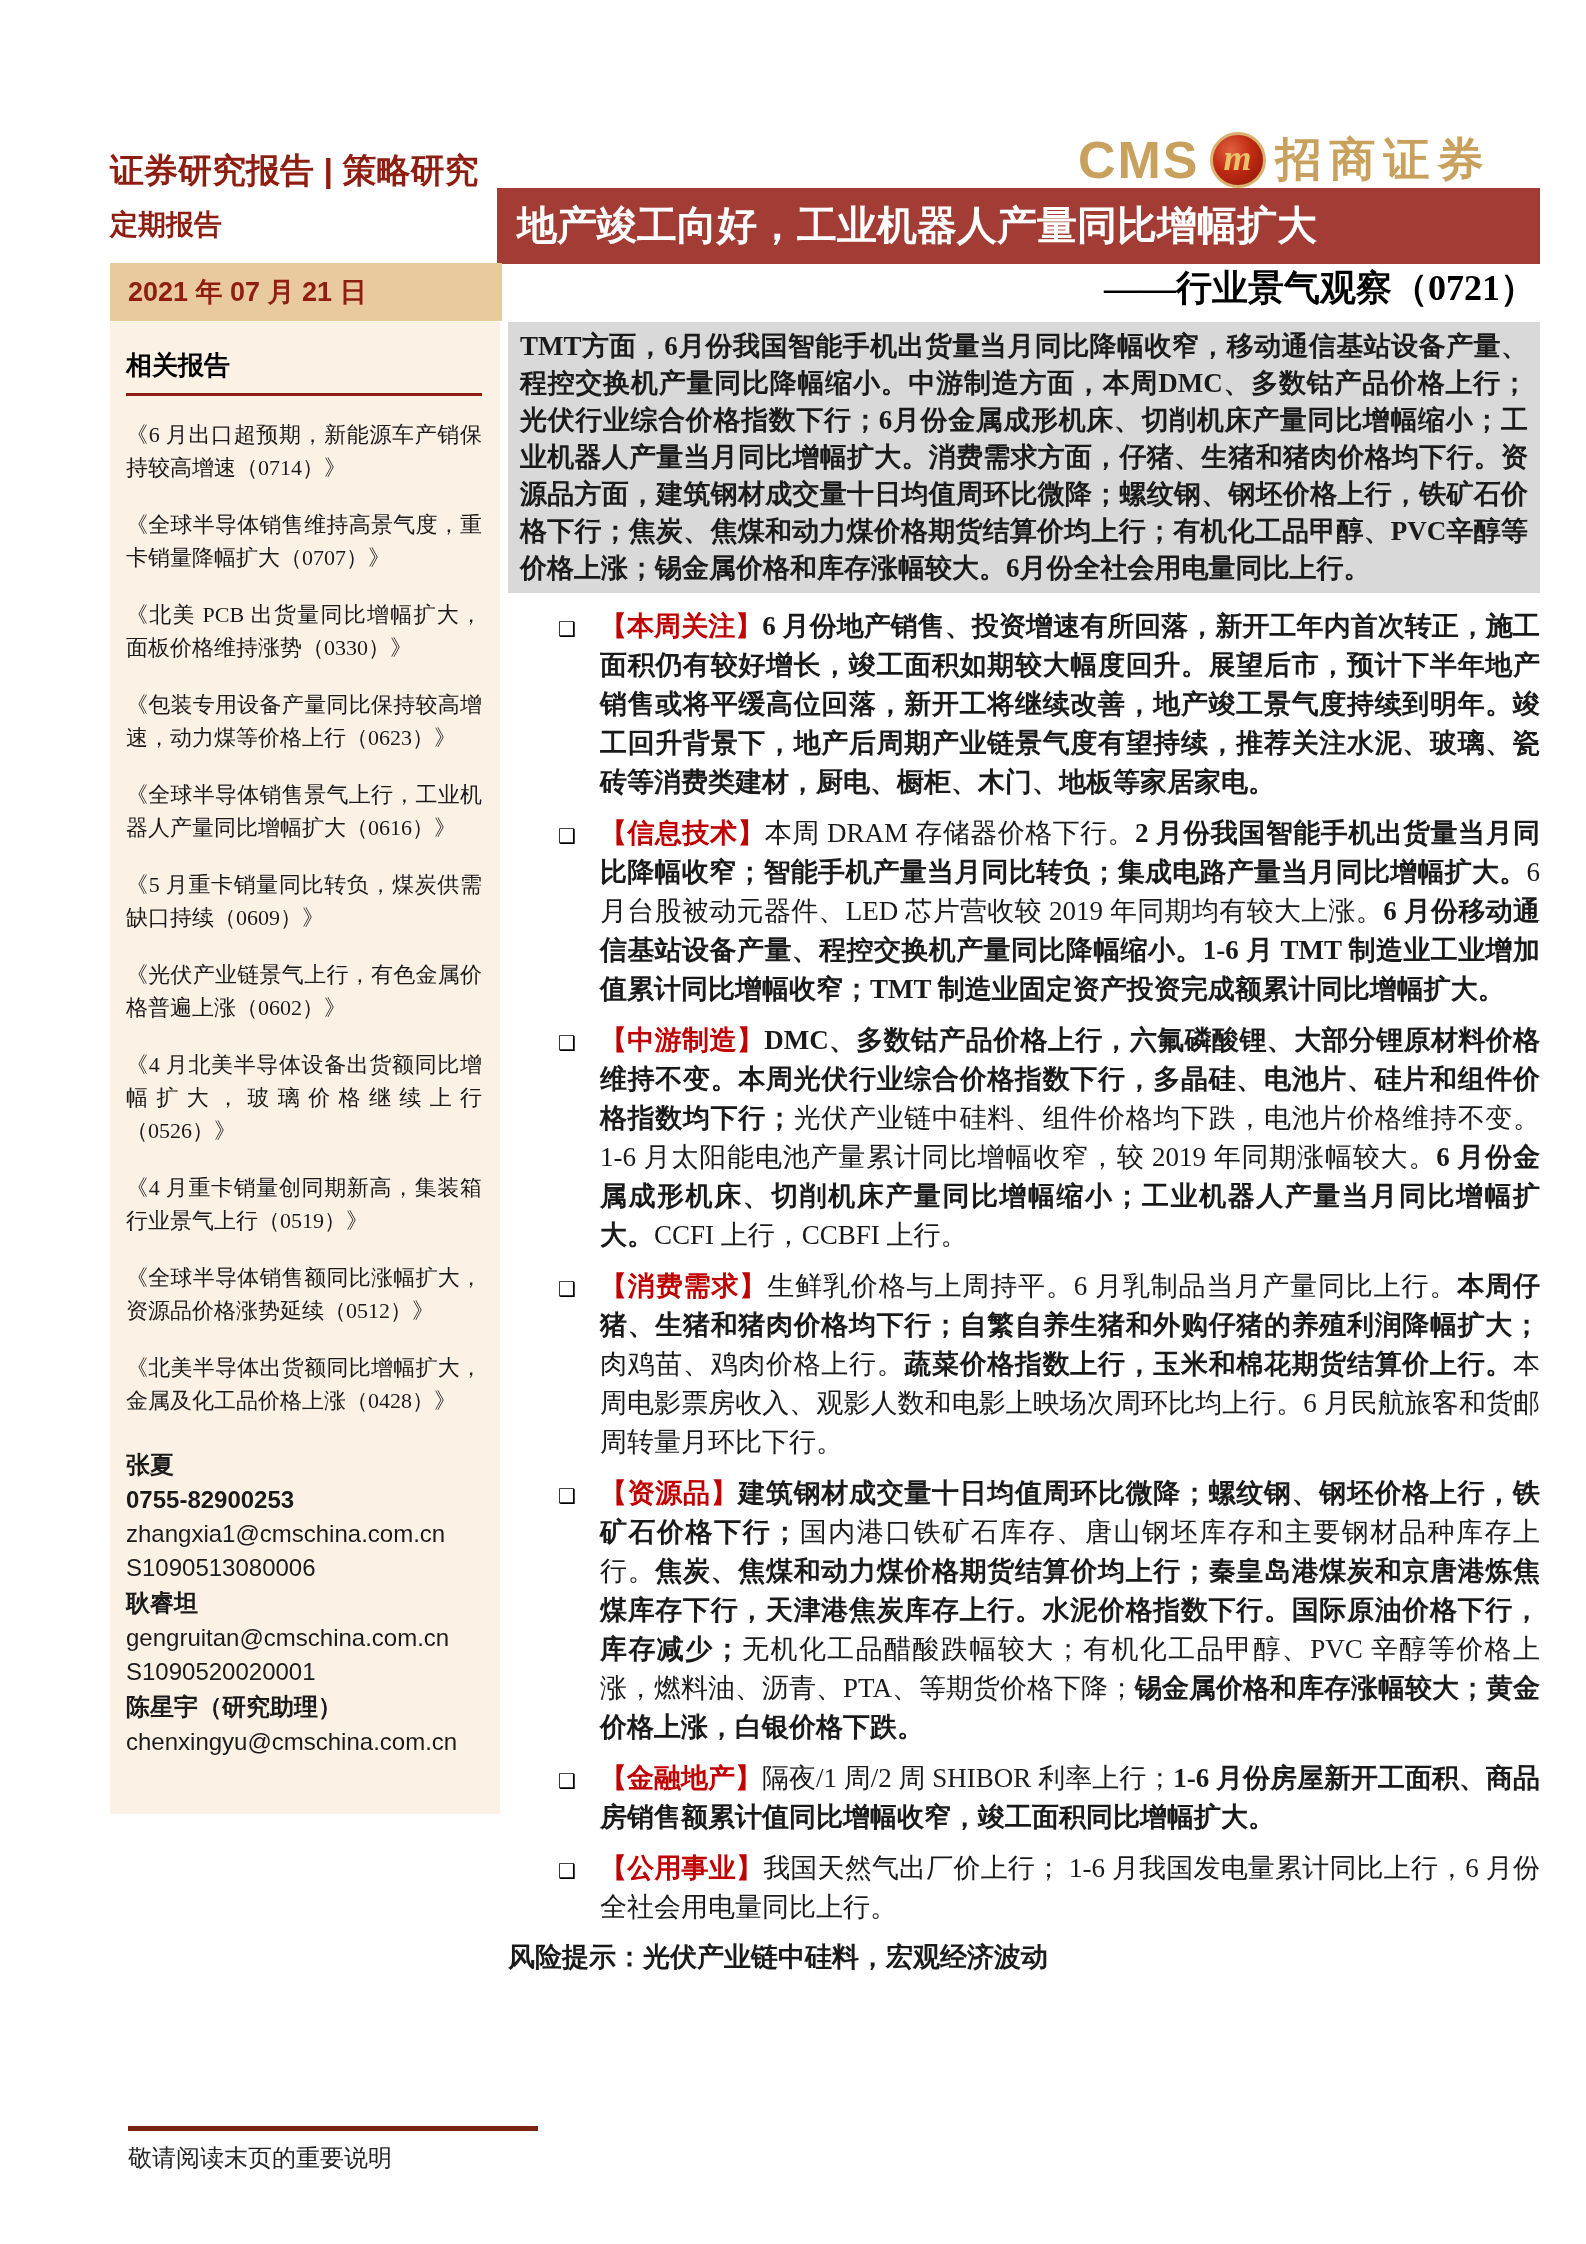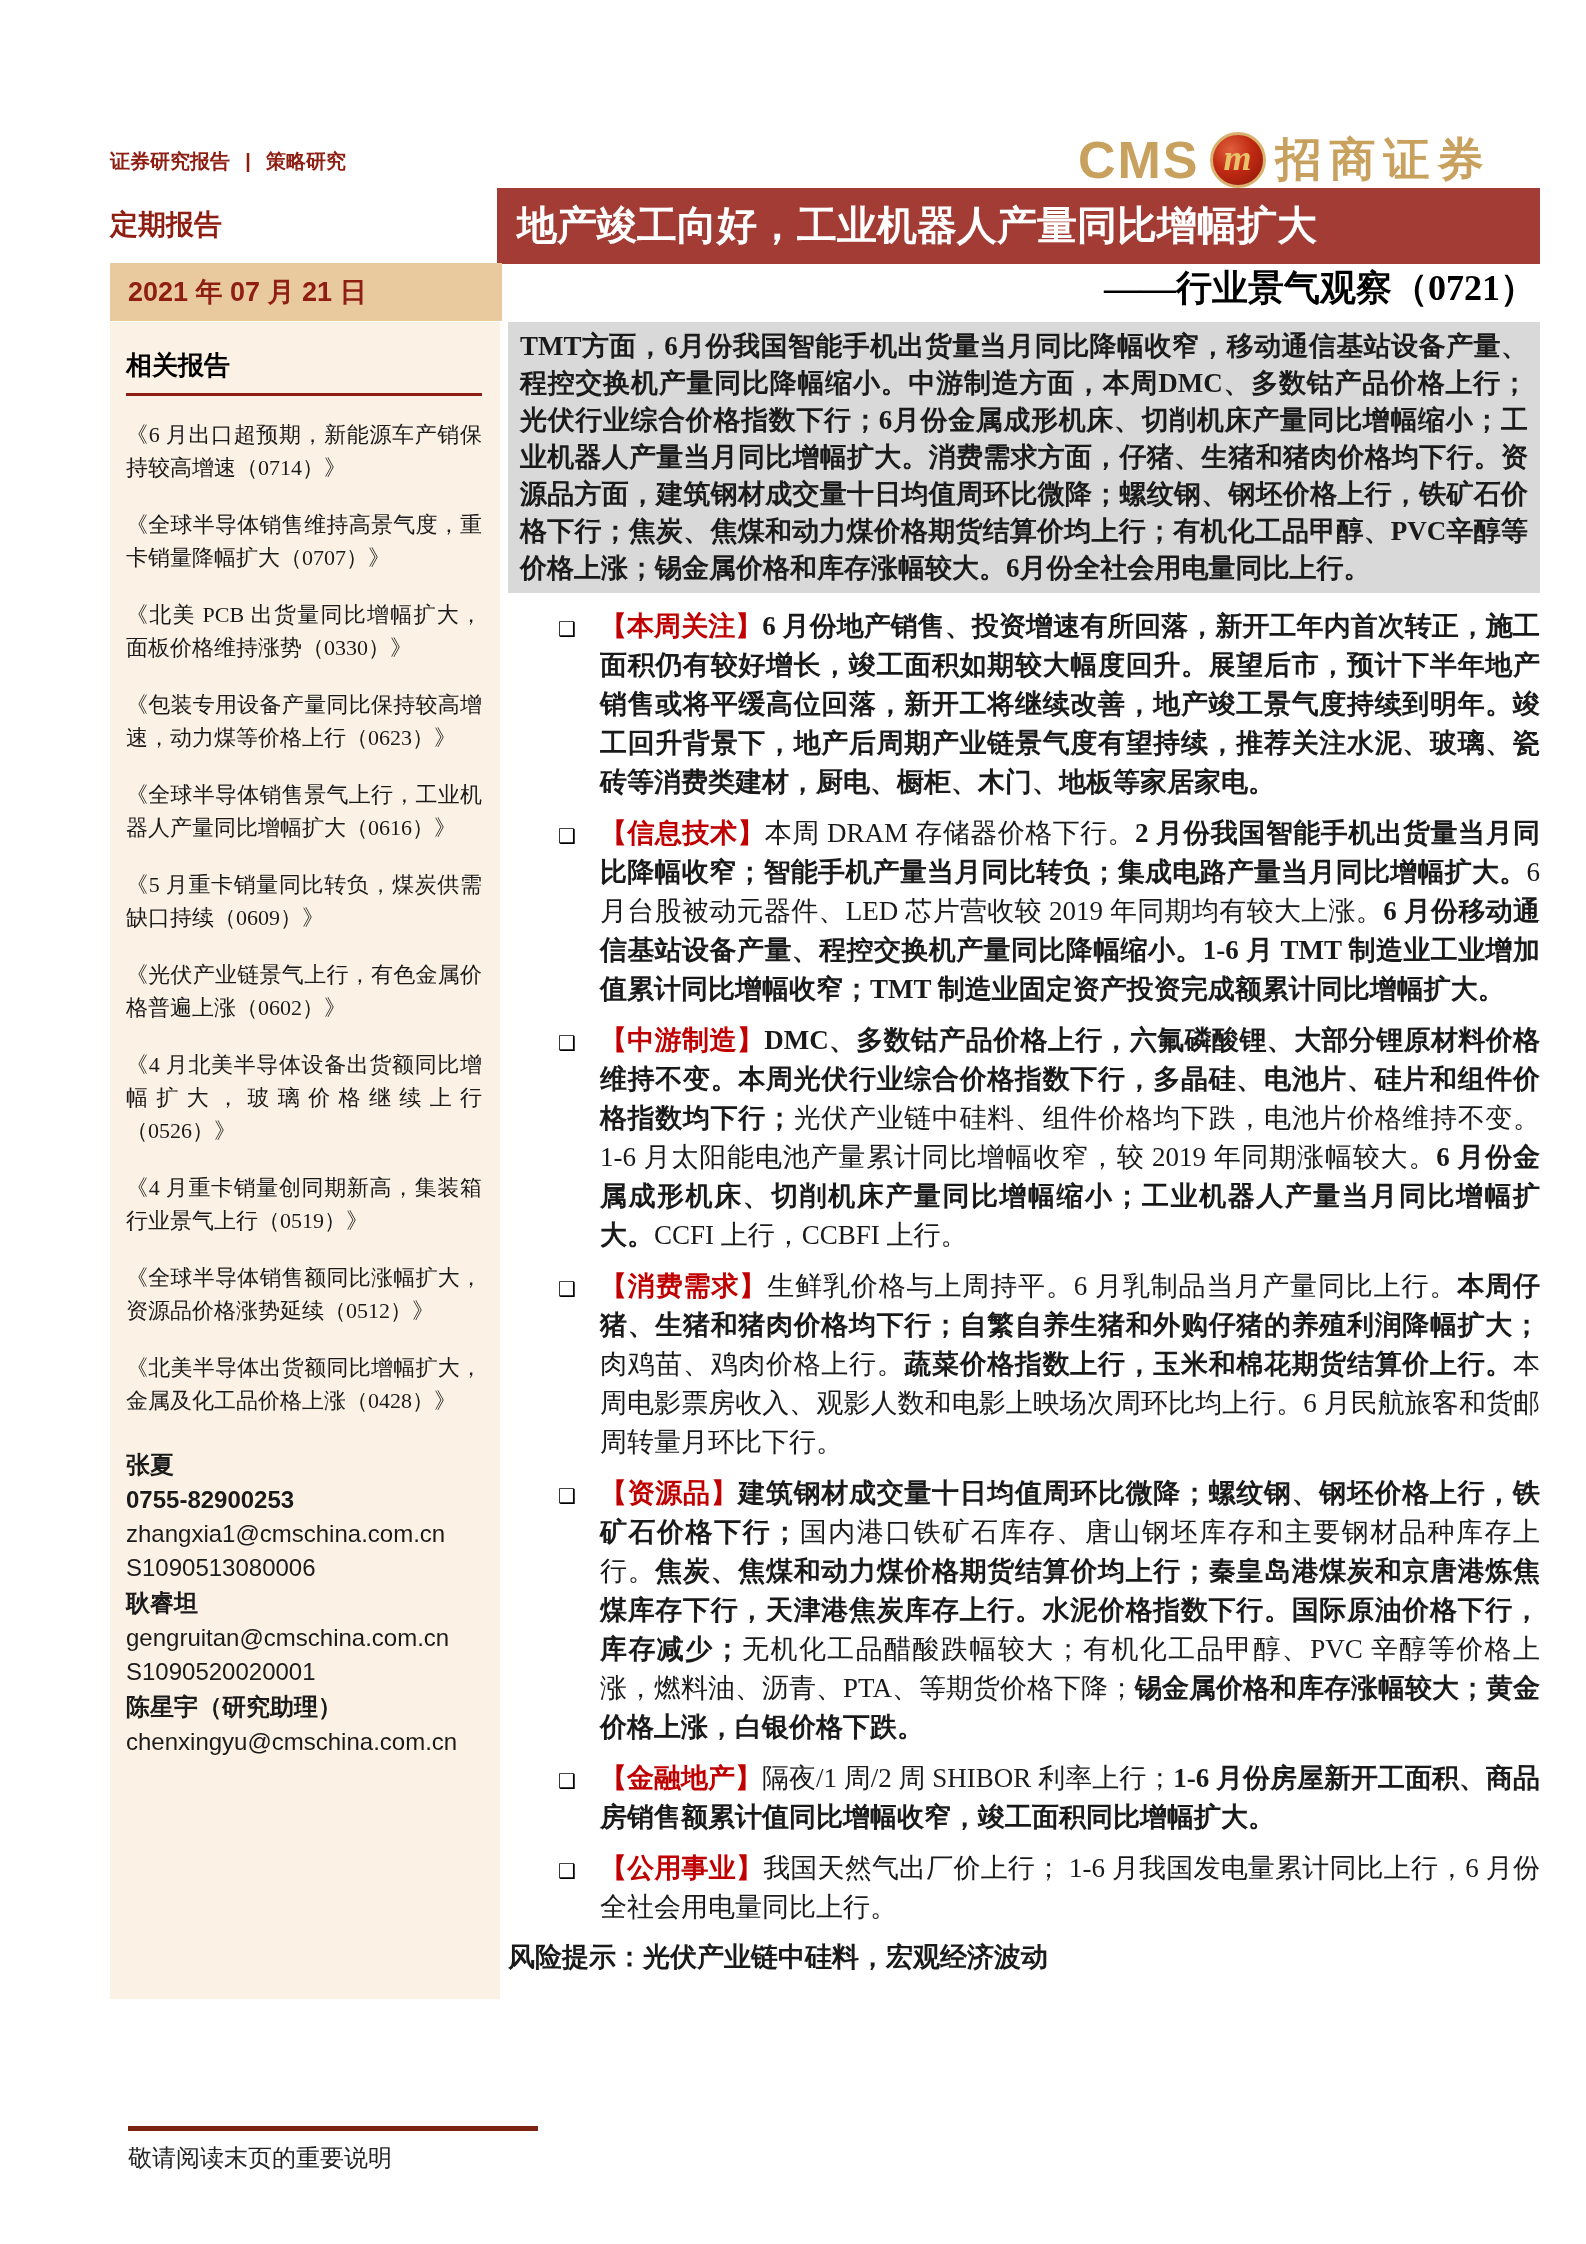--- a/index.html
+++ b/index.html
@@ -14,22 +14,22 @@
     --text:#1A1A1A;
   }
   html,body{margin:0;padding:0;background:#fff;}
   .page{
     position:relative;width:1586px;height:2244px;background:#fff;overflow:hidden;
     font-family:"Liberation Serif","DejaVu Serif",serif;color:var(--text);
   }
   
   .top-category{
     position:absolute;left:110px;top:148px;
-    font-size:20px;font-weight:bold;color:var(--dark-red);
-    font-family:Liberation Mono, monospace;
+    font-size:34px;font-weight:bold;color:var(--dark-red);
+    font-family:Liberation Sans, sans-serif;
   }
   .logo{position:absolute;left:1078px;top:128px;height:64px;display:flex;align-items:center;gap:10px;}
   .logo-cms{
     font-family:"Liberation Sans","DejaVu Sans",sans-serif;
     font-size:52px;font-weight:bold;color:var(--gold);letter-spacing:2px;
   }
   .logo-badge{
     width:56px;height:56px;border-radius:50%;
     background:radial-gradient(circle at 35% 30%,#E0603C 0%,#C02A12 45%,#8B1608 100%);
     border:3px solid #D8B26E;box-sizing:border-box;
@@ -59,21 +59,21 @@
     font-size:27px;font-weight:bold;line-height:58px;
     padding-left:18px;box-sizing:border-box;
     font-family:"Liberation Sans","DejaVu Sans",sans-serif;
   }
   .subtitle{
     position:absolute;left:497px;top:264px;width:1039px;
     text-align:right;font-size:36px;font-weight:bold;color:#000;
   }
   
   .sidebar{
-    position:absolute;left:110px;top:322px;width:390px;height:1677px;
+    position:absolute;left:110px;top:322px;width:390px;height:1492px;
     background:var(--cream);box-sizing:border-box;
     padding:26px 18px 0 16px;
   }
   .related-heading{
     font-size:26px;font-weight:bold;color:#000;
     border-bottom:3px solid var(--dark-red);
     padding-bottom:10px;margin-bottom:22px;
   }
   .report-item{
     margin:0 0 24px 0;font-size:22px;line-height:33px;text-align:justify;

